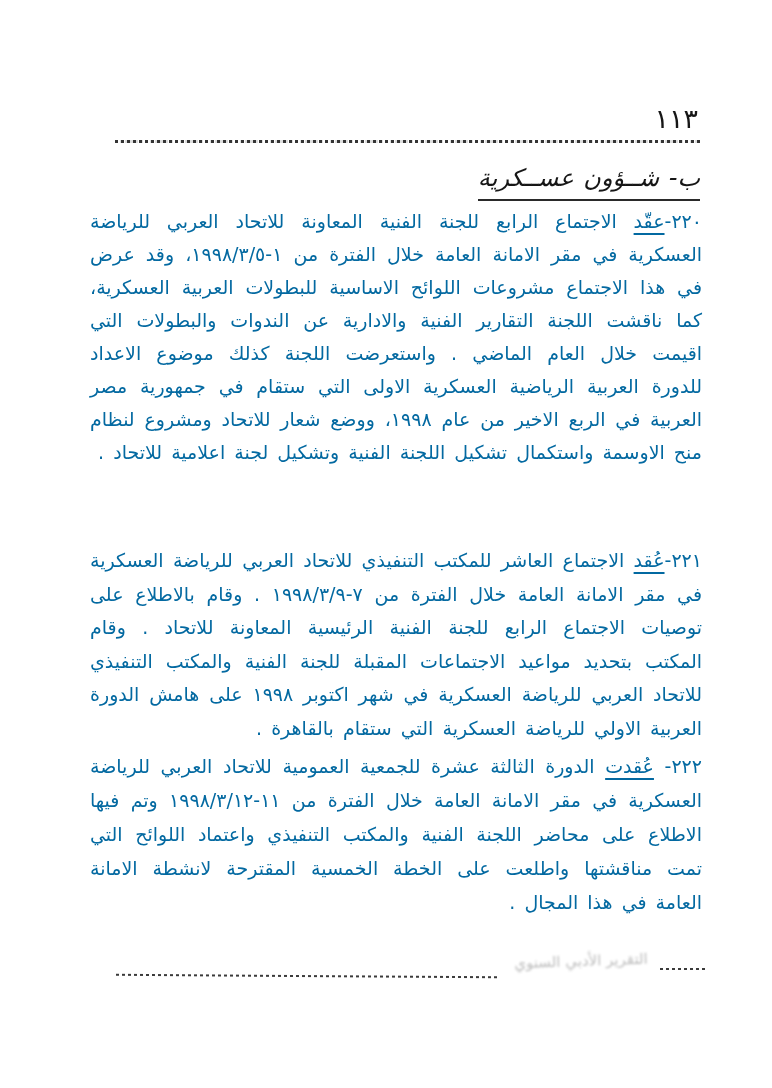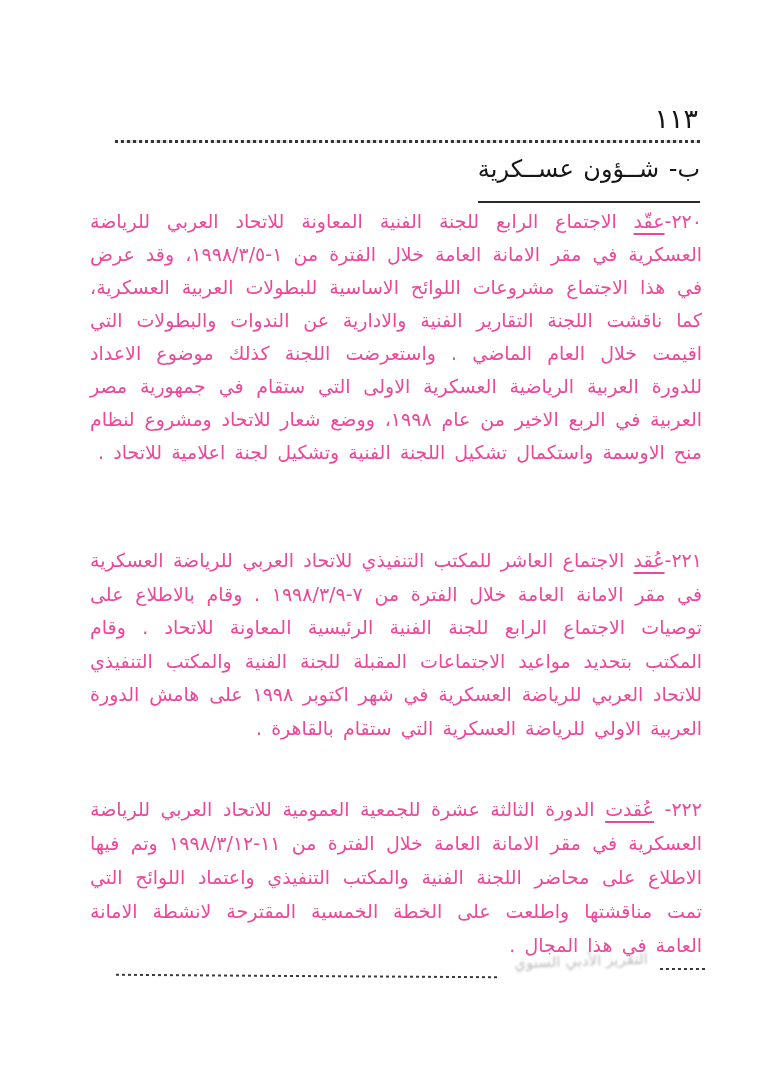--- a/index.html
+++ b/index.html
@@ -34,43 +34,44 @@
     top: 140px;
     right: 72px;
     width: 585px;
     height: 3px;
     background-image:
       repeating-linear-gradient(to left, #343434 0 3px, transparent 3px 6px),
       repeating-linear-gradient(to left, transparent 0 2px, #55555533 2px 5px);
   }
   .section-heading {
     position: absolute;
-    top: 155px;
+    top: 164px;
     right: 72px;
     direction: rtl;
     font-size: 24px;
     color: #161616;
     border-bottom: 2px solid #2a2a2a;
-    padding-bottom: 18px;
+    padding-bottom: 7px;
     word-spacing: 2px;
+    font-style: italic;
   }
   .para {
     position: absolute;
     right: 70px;
     left: 90px;
     direction: rtl;
     text-align: justify;
     font-size: 19px;
-    color: #ec4899;
+    color: #0369a1;
     word-spacing: 3px;
     margin: 0;
   }
   .para-220 { top: 205px; line-height: 33px; }
   .para-221 { top: 544px; line-height: 33.5px; }
-  .para-222 { top: 792px; line-height: 34px; }
+  .para-222 { top: 749px; line-height: 34px; }
   .uline {
     text-decoration: underline;
     text-decoration-thickness: 1.5px;
     text-underline-offset: 5px;
   }
   .footer-rule-long {
     top: 975px;
     left: 114px;
     width: 383px;
     transform: rotate(0.35deg);

